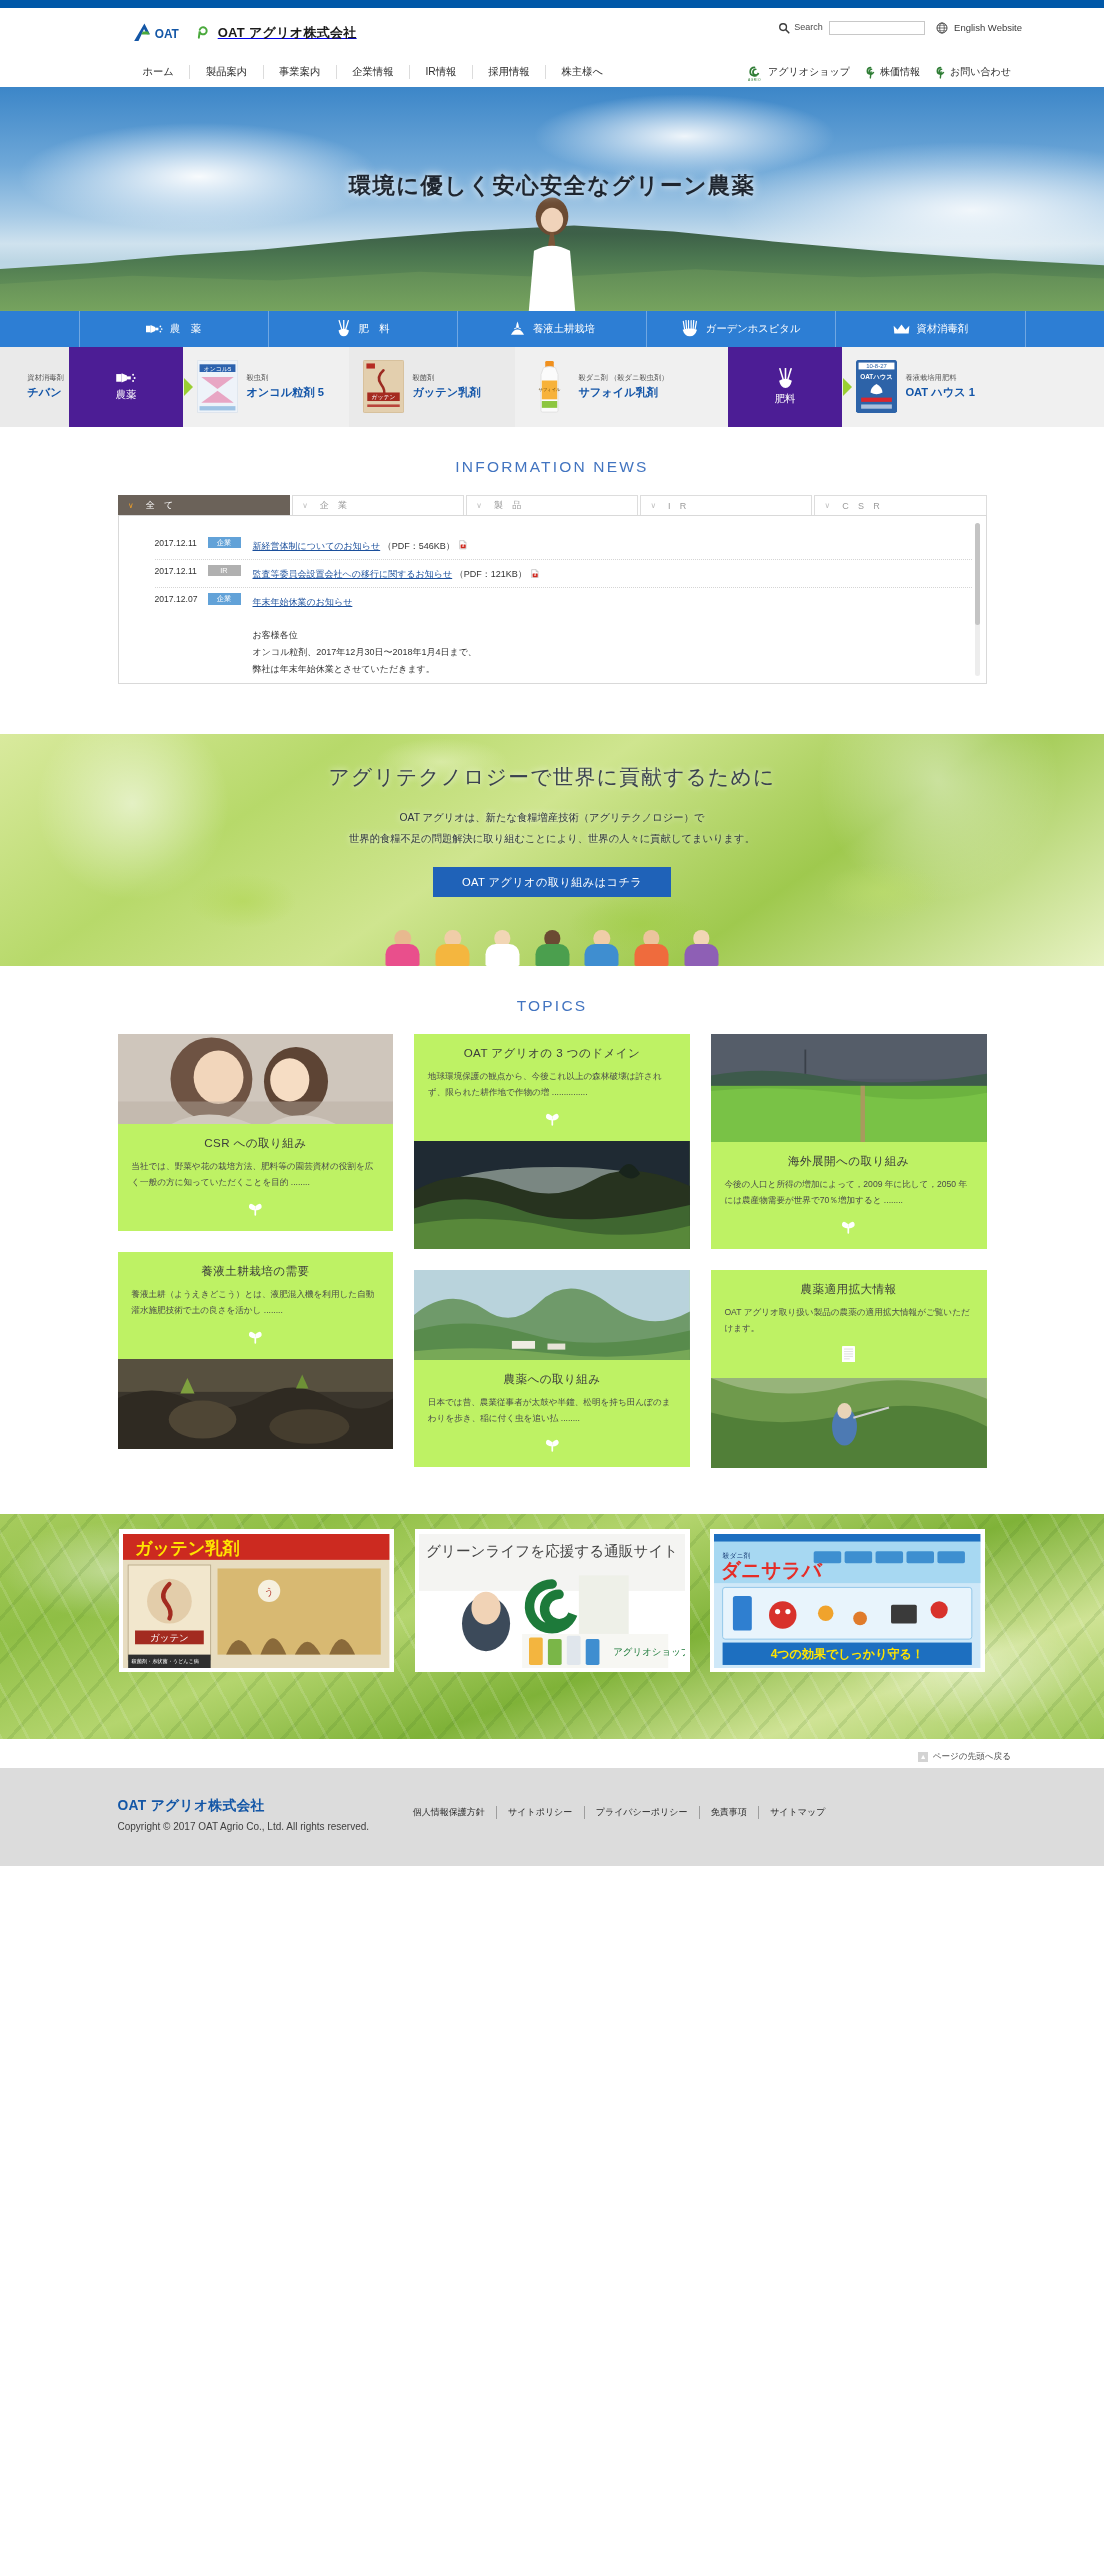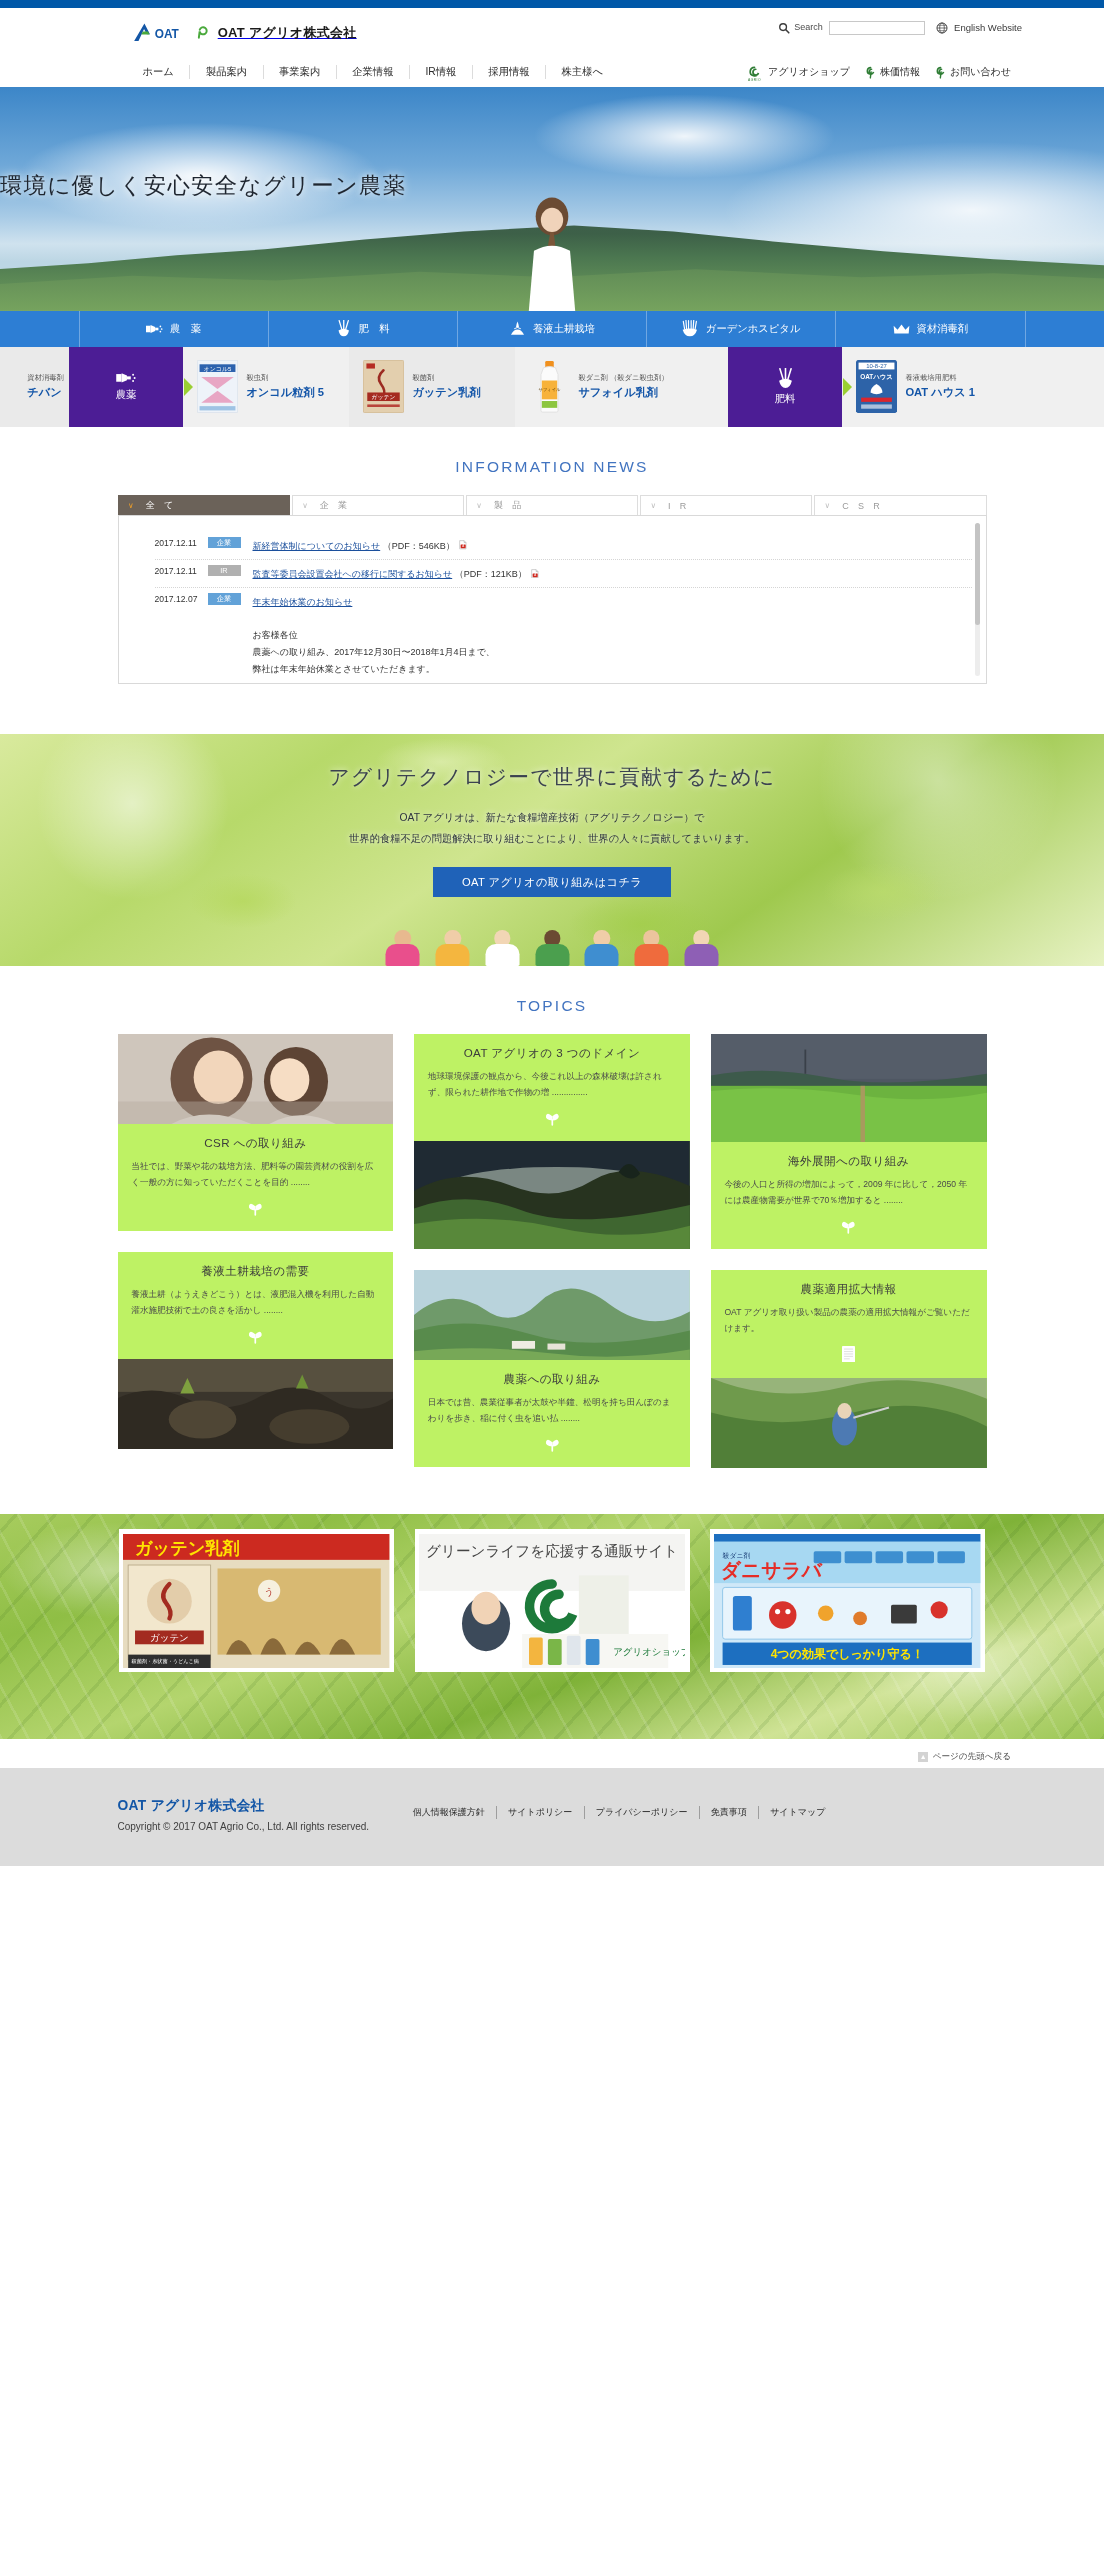--- a/index.html
+++ b/index.html
@@ -81,22 +81,22 @@
   .hero-mount2 {
     position: absolute; left: 0; right: 0; bottom: 0; height: 67px;
     background: linear-gradient(to bottom, #4e7a4f 0%, #628d57 40%, #76a35e 100%);
     clip-path: polygon(0% 60%, 12% 48%, 25% 55%, 38% 42%, 50% 50%, 63% 38%, 78% 50%, 90% 44%, 100% 52%, 100% 100%, 0% 100%);
   }
   .hero-person {
     position: absolute; left: 50%; transform: translateX(-50%); bottom: 0;
     width: 79px; height: 129px;
   }
   .hero-title {
-    position: absolute; left: 0; right: 0; top: 83px; text-align: left;
-    font-size: 22.4px; color: #1f2630; font-weight: normal; letter-spacing: 1.3px;
+    position: absolute; left: 0; right: 0; top: 83px; text-align: center;
+    font-size: 22.4px; color: #1f2630; font-weight: bold; letter-spacing: 1.3px;
     text-shadow: 0 0 6px rgba(255,255,255,.75), 0 0 12px rgba(255,255,255,.6);
   }
 
   
   .catbar {
     width: 100%; height: 36px; background: #2d7ed4;
     display: flex; justify-content: center; align-items: center;
   }
   .catbar-inner { display: flex; width: 947px; height: 36px; }
   .cat {
@@ -544,21 +544,21 @@
     <div class="news-row" style="border-bottom:none;">
       <span class="news-date">2017.12.07</span>
       <span class="news-badge badge-corp">企業</span>
       <span>
         <a class="news-link" href="#">年末年始休業のお知らせ</a>
       </span>
     </div>
 
     <div class="news-body">
       <div>お客様各位</div>
-      <div>農薬への取り組み、2017年12月30日〜2018年1月4日まで、</div>
+      <div>オンコル粒剤、2017年12月30日〜2018年1月4日まで、</div>
       <div>弊社は年末年始休業とさせていただきます。</div>
 
     </div>
 
     <div class="news-scroll">
         <i></i>
       </div>
   </div>
 </div>
 

